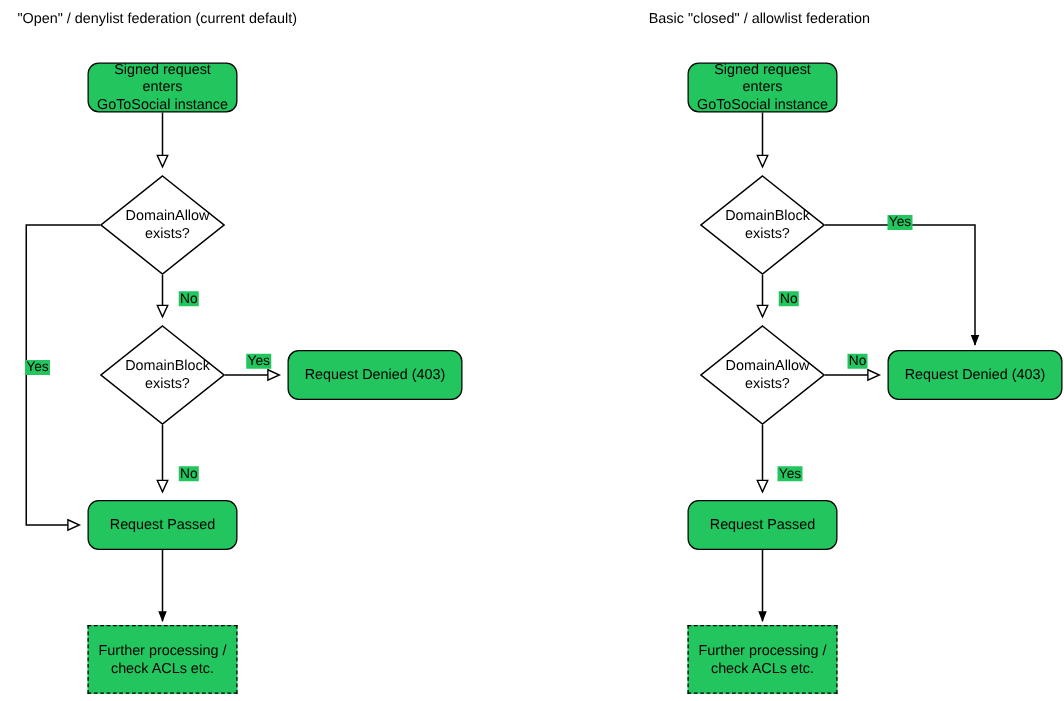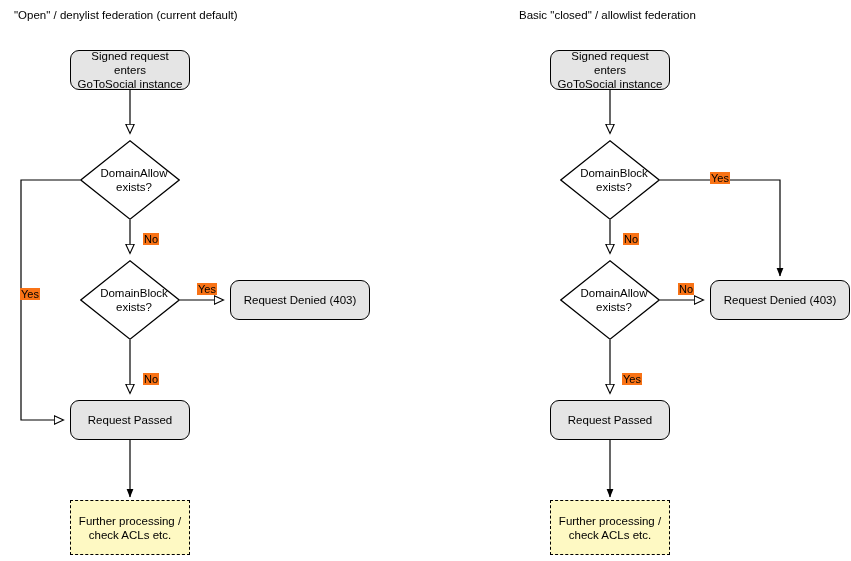--- a/index.html
+++ b/index.html
@@ -41,25 +41,25 @@
     align-items: center;
     justify-content: center;
     text-align: center;
     font-size: 11.5px;
     line-height: 14px;
     color: #000;
   }
   .node.rounded {
     border: 1.2px solid #000;
     border-radius: 9px;
-    background: #e5e5e5;
+    background: #22c55e;
   }
   .node.dashed {
     border: 1.2px dashed #000;
-    background: #fef9c3;
+    background: #22c55e;
     text-align: center;
   }
   .node .label {
     padding: 0 4px;
   }
   .diamond {
     position: absolute;
   }
   .diamond svg {
     position: absolute;
@@ -79,21 +79,21 @@
     font-size: 11.5px;
     line-height: 14px;
     color: #000;
     white-space: nowrap;
   }
   .edge-label {
     position: absolute;
     font-size: 11px;
     line-height: 12px;
     color: #000;
-    background: #f97316;
+    background: #22c55e;
     padding: 0 1px;
     white-space: nowrap;
   }
 </style>
 </head>
 <body>
 
 <div id="canvas">
 
   <svg class="edges" viewBox="0 0 851 561" xmlns="http://www.w3.org/2000/svg">

